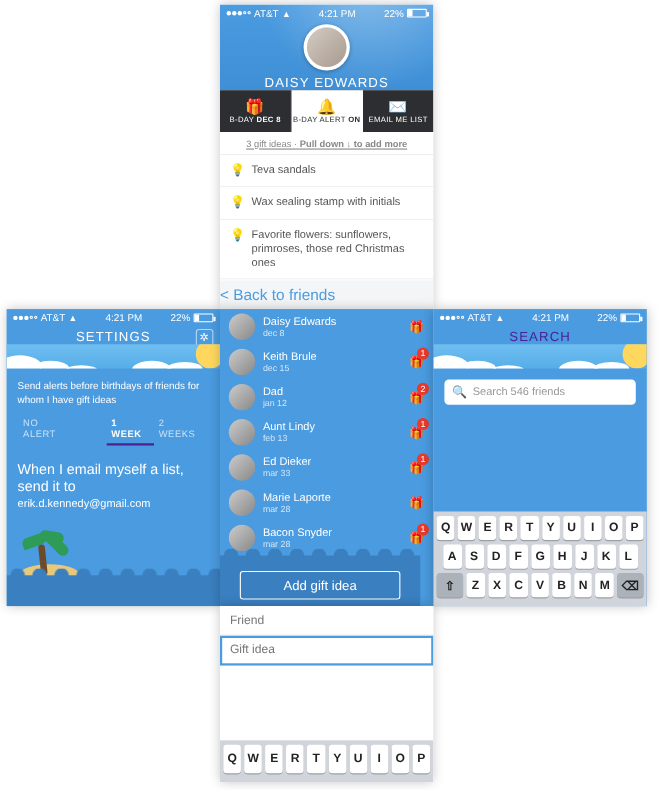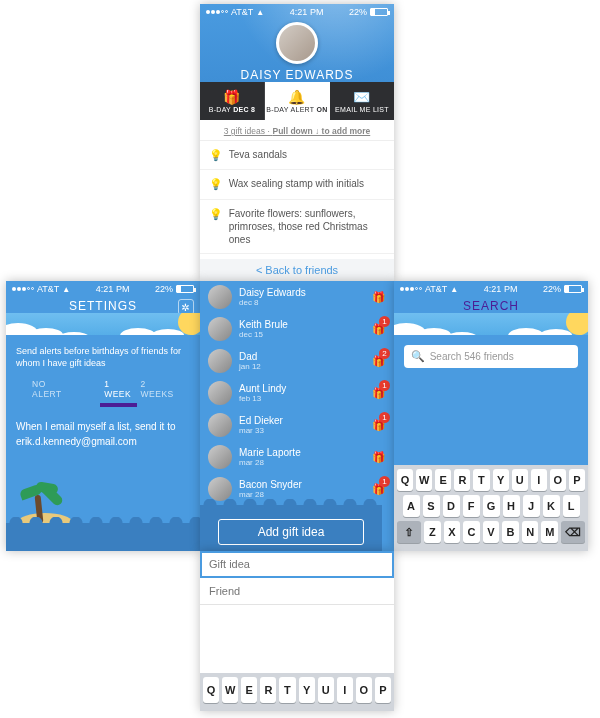--- a/index.html
+++ b/index.html
@@ -28,41 +28,41 @@
   .hero-name{font-size:12px;letter-spacing:1px;font-weight:300;}
   .threebar{display:flex;background:#2d2e31;color:#fff;height:38px;}
   .threebar>div{flex:1;display:flex;flex-direction:column;align-items:center;justify-content:center;gap:2px;font-size:7px;letter-spacing:.3px;border-right:1px solid rgba(255,255,255,.1);}
   .threebar>div:last-child{border-right:none;}
   .threebar .active{background:#fff;color:#2d2e31;}
   .threebar .ic{font-size:14px;line-height:1;}
   .threebar .lbl b{font-weight:700;}
   .hint{font-size:8.5px;text-align:center;color:#888;padding:6px 0 4px;border-bottom:1px solid #eee;text-decoration:underline;}
   .idea{display:flex;gap:6px;padding:7px 9px;font-size:10px;color:#555;border-bottom:1px solid #f0f0f0;line-height:1.3;}
   .idea .bulb{font-size:11px;color:#888;}
-  .p-top .back{position:absolute;left:0;right:0;bottom:0;text-align:center;font-size:11px;color:#4a9be0;padding:5px 0;background:#f3f5f7;}
+  .p-top .back{position:absolute;left:0;right:0;bottom:0;font-size:14px;color:#4a9be0;padding:5px 0;background:#f3f5f7;}
 
   
   .p-left{top:281px;left:6px;}
   .p-mid{top:281px;left:200px;}
   .p-right{top:281px;left:394px;}
 
   
   .clouds{height:22px;background:linear-gradient(#6fbef0,#56aee8);position:relative;overflow:hidden;}
   .clouds::before,.clouds::after{content:"";position:absolute;background:#fff;border-radius:50%;}
   .clouds::before{width:40px;height:20px;left:-8px;top:10px;box-shadow:28px 2px 0 -3px #fff,56px 4px 0 -5px #fff, 120px 3px 0 -2px #fff, 150px 2px 0 -4px #fff;}
   .clouds::after{width:26px;height:26px;right:-4px;top:-4px;background:#ffd75e;}
 
   
   .p-left .title{color:#fff;text-align:center;font-size:12px;letter-spacing:1px;margin-top:2px;font-weight:300;position:relative;}
   .p-left .gear{position:absolute;right:6px;top:0;width:16px;height:16px;border:1px solid rgba(255,255,255,.6);border-radius:3px;color:#fff;font-size:10px;text-align:center;line-height:15px;}
   .p-left .desc{color:#fff;font-size:9px;padding:10px 10px 6px;line-height:1.35;font-weight:300;}
-  .seg{display:flex;justify-content:space-around;padding:0 22px;color:#fff;font-size:8.5px;}
+  .seg{display:flex;justify-content:space-around;padding:0 11px;color:#fff;font-size:8.5px;}
   .seg span{padding:4px 4px;opacity:.7;letter-spacing:.5px;}
-  .seg span.sel{opacity:1;border-bottom:4px solid #4c1d95;font-weight:400;margin-left:27px;}
-  .p-left .desc2{color:#fff;font-size:10px;padding:14px 10px 0;font-weight:300;}
+  .seg span.sel{opacity:1;border-bottom:2px solid #4c1d95;font-weight:700;margin-left:27px;}
+  .p-left .desc2{color:#fff;font-size:13px;padding:14px 10px 0;font-weight:300;}
   .p-left .email{color:#fff;font-size:10px;padding:4px 10px;display:block;}
   .island{position:absolute;left:0;right:0;bottom:0;height:70px;overflow:hidden;}
   .sea{position:absolute;left:0;right:0;bottom:0;height:28px;background:#3a7fc0;}
   .sea::before{content:"";position:absolute;left:0;right:0;top:-6px;height:12px;background:radial-gradient(circle at 10px 6px,#3a7fc0 6px,transparent 7px) repeat-x;background-size:20px 12px;}
   .sand{position:absolute;left:12px;bottom:20px;width:54px;height:18px;background:#e8c97b;border-radius:50%;}
   .trunk{position:absolute;left:30px;bottom:28px;width:6px;height:28px;background:#6c4a2c;border-radius:3px;transform:rotate(-6deg);}
   .leaves{position:absolute;left:14px;bottom:48px;width:40px;height:22px;}
   .leaves i{position:absolute;width:22px;height:10px;background:#2e9b57;border-radius:10px 10px 10px 0;}
   .leaves i:nth-child(1){transform:rotate(-20deg);left:0;top:6px;}
   .leaves i:nth-child(2){transform:rotate(10deg);left:16px;top:2px;}
@@ -333,22 +333,22 @@
           <div class="key">V</div>
           <div class="key">B</div>
           <div class="key">N</div>
           <div class="key">M</div>
         <div class="key fn">⌫</div>
       </div>
     </div>
   </div>
 
   <div class="panel p-bot">
+    <input class="field" placeholder="Friend" style="">
     <input class="field sel" placeholder="Gift idea" style="">
-    <input class="field" placeholder="Friend" style="">
     <div class="kb tall">
       <div class="row">
         <div class="key">Q</div>
           <div class="key">W</div>
           <div class="key">E</div>
           <div class="key">R</div>
           <div class="key">T</div>
           <div class="key">Y</div>
           <div class="key">U</div>
           <div class="key">I</div>

